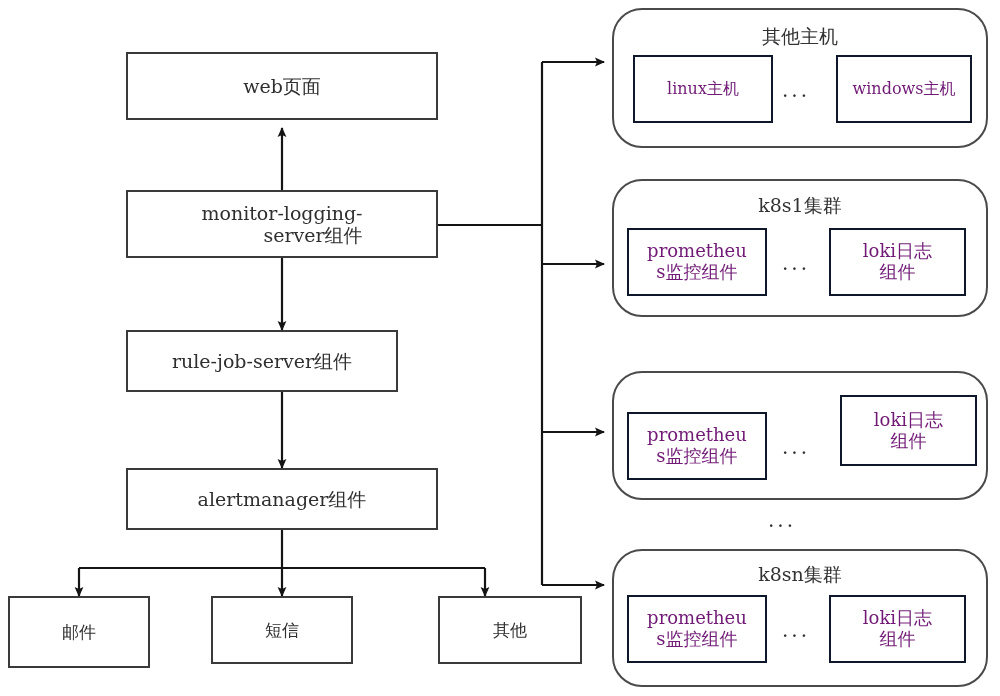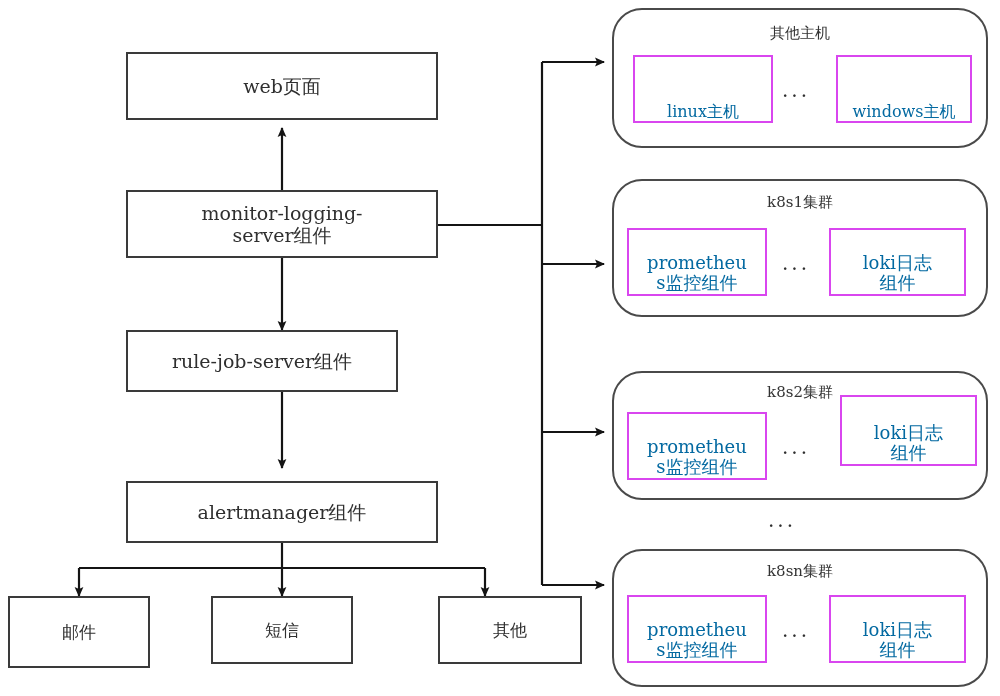--- a/index.html
+++ b/index.html
@@ -25,51 +25,51 @@
     pointer-events: none;
   }
   .node {
     position: absolute;
     box-sizing: border-box;
     border: 2px solid #3a3a3a;
     background: #ffffff;
     display: flex;
     align-items: center;
     justify-content: center;
-    text-align: center;
+    text-align: right;
     line-height: 1.18;
     color: #2f2f2f;
   }
   .group {
     position: absolute;
     box-sizing: border-box;
     border: 2px solid #4a4a4a;
     border-radius: 30px;
     background: #ffffff;
   }
   .group-title {
     position: absolute;
     left: 0;
     right: 0;
     text-align: center;
-    font-size: 15px;
+    font-size: 19px;
     color: #333333;
     white-space: nowrap;
   }
   .inner {
     position: absolute;
     box-sizing: border-box;
-    border: 2px solid #d946ef;
+    border: 2px solid #0f172a;
     background: #ffffff;
     display: flex;
-    align-items: flex-end;
+    align-items: center;
     justify-content: center;
     text-align: center;
     line-height: 1.15;
-    color: #0369a1;
+    color: #701a75;
   }
   .ellipsis {
     position: absolute;
     font-size: 20px;
     letter-spacing: 3px;
     color: #2f2f2f;
     white-space: nowrap;
   }
   .t17 { font-size: 17px; }
   .t18 { font-size: 18px; }
@@ -116,21 +116,21 @@
 
   <div class="node t19" style="left:126px; top:190px; width:312px; height:68px; white-space:pre-line;">
     <span>monitor-logging-
 server组件</span>
   </div>
 
   <div class="node t19" style="left:126px; top:330px; width:272px; height:62px;">
     <span>rule-job-server组件</span>
   </div>
 
-  <div class="node t19" style="left:126px; top:468px; width:312px; height:62px;margin-top:13px;">
+  <div class="node t19" style="left:126px; top:468px; width:312px; height:62px;">
     <span>alertmanager组件</span>
   </div>
 
   <div class="node t17" style="left:8px; top:596px; width:142px; height:72px;">
     <span>邮件</span>
   </div>
 
   <div class="node t17" style="left:211px; top:596px; width:142px; height:68px;">
     <span>短信</span>
   </div>
@@ -157,21 +157,20 @@
 s监控组件</span>
     </div>
     <div class="ellipsis" style="left:168px; top:70px;">...</div>
     <div class="inner t18" style="left:215px; top:47px; width:137px; height:68px; white-space:pre-line;">
       <span>loki日志
 组件</span>
     </div>
   </div>
 
   <div class="group" style="left:612px; top:371px; width:376px; height:129px;">
-    <div class="group-title" style="top:10px;">k8s2集群</div>
     <div class="inner t18" style="left:13px; top:39px; width:140px; height:68px; white-space:pre-line;">
       <span>prometheu
 s监控组件</span>
     </div>
     <div class="ellipsis" style="left:168px; top:62px;">...</div>
     <div class="inner t18" style="left:226px; top:22px; width:137px; height:71px; white-space:pre-line;">
       <span>loki日志
 组件</span>
     </div>
   </div>

